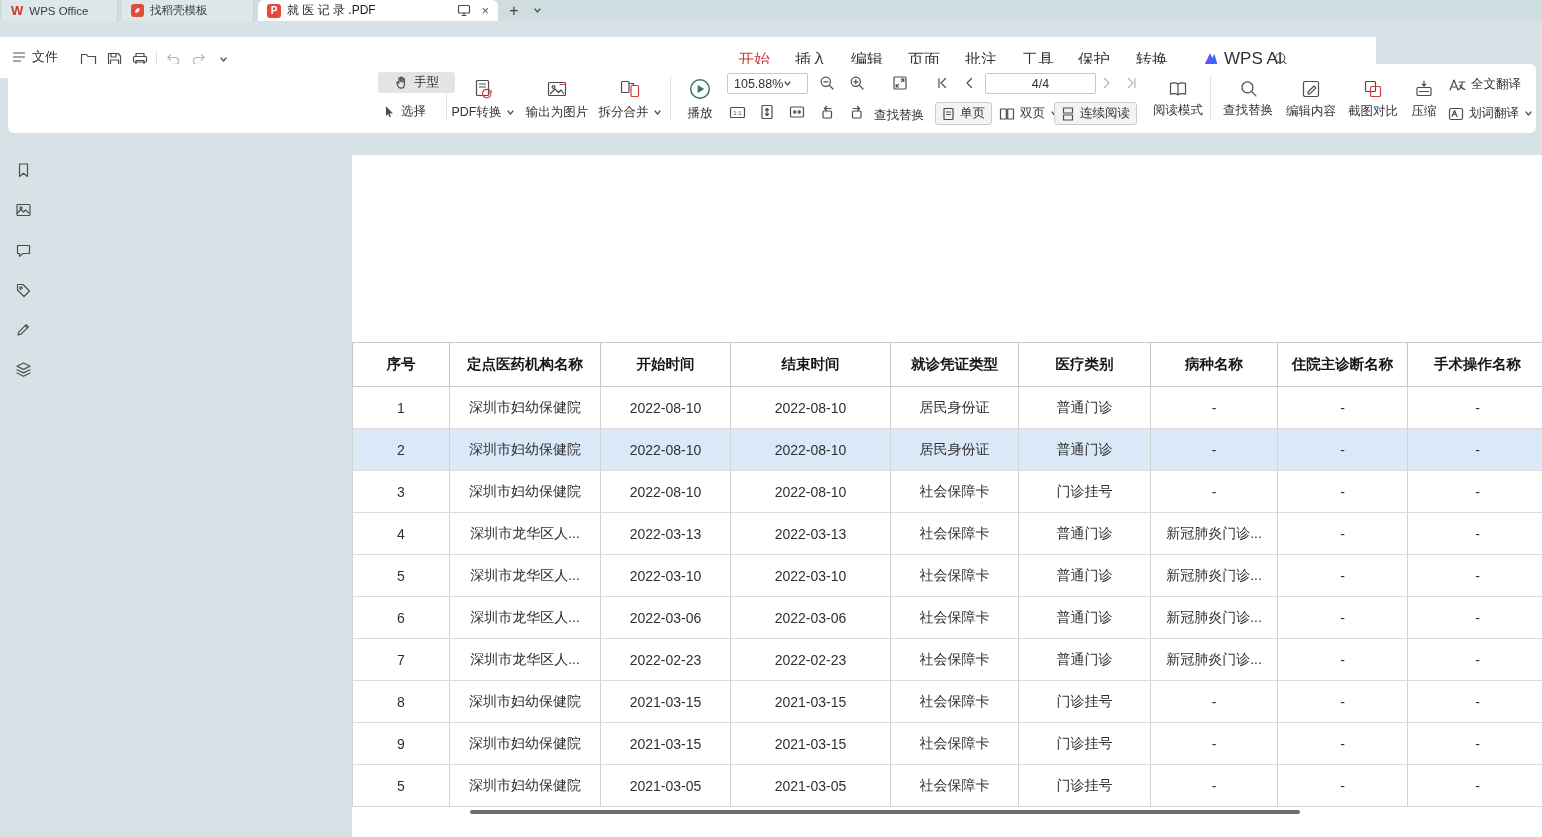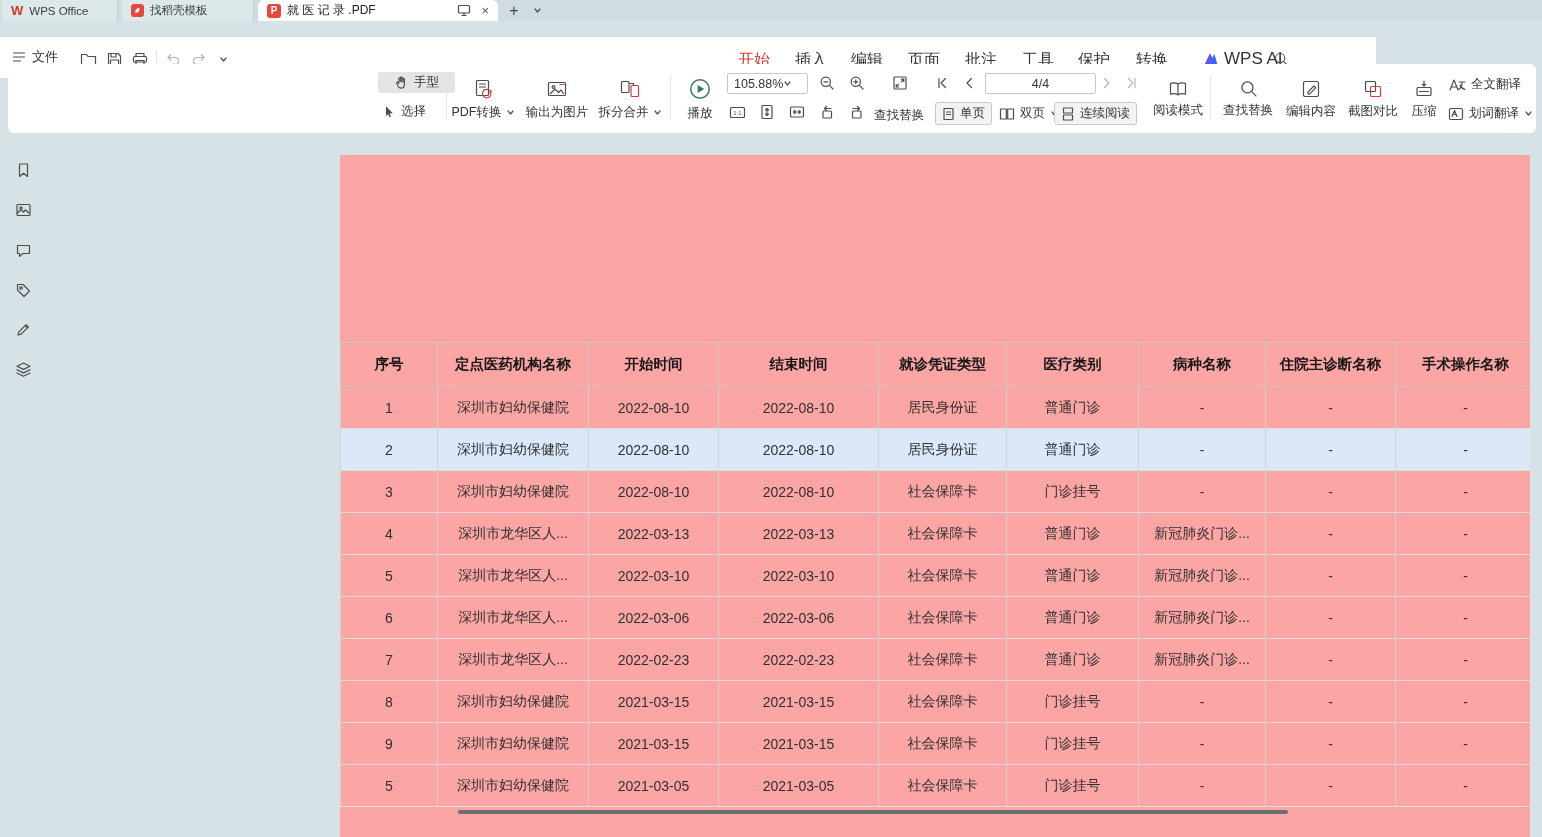--- a/index.html
+++ b/index.html
@@ -37,21 +37,21 @@
   .icbtn{position:absolute;display:flex;align-items:center;justify-content:center;cursor:default}
   .tlabel{position:absolute;font-size:12.5px;color:#333;cursor:default;white-space:nowrap}
   
   .icn{stroke:#4d4d4d;fill:none;stroke-width:1.2;stroke-linecap:round;stroke-linejoin:round}
   .icn .f{fill:#4d4d4d;stroke:none}
   .icn .r{stroke:#d23f39}
   .icn.dis{stroke:#b5b5b5}
   
   .side-icon{position:absolute;left:14px;width:18px;height:18px;display:flex;align-items:center;justify-content:center;cursor:default}
   
-  .page{position:absolute;left:340px;top:155px;width:1190px;height:682px;background:#fca5a5;overflow:hidden}
+  .page{position:absolute;left:352px;top:155px;width:1190px;height:682px;background:#ffffff;overflow:hidden}
   .mtable{position:absolute;left:0;top:187px;width:1195px;border-collapse:collapse;table-layout:fixed}
   .mtable th{height:44px;font-size:14.5px;font-weight:700;color:#161616;border:1px solid #c6c6c6;text-align:center;vertical-align:middle}
   .mtable td{height:42px;font-size:14px;color:#303030;border:1px solid #dcdcdc;border-left:1px solid #d2d2d2;border-right:1px solid #d2d2d2;
     text-align:center;vertical-align:middle;overflow:hidden;white-space:nowrap}
   .hscroll{position:absolute;left:118px;top:655px;width:830px;height:4px;background:#6e6e6e;border-radius:2px}
 </style>
 </head>
 <body>
 
 <div class="tabbar">

